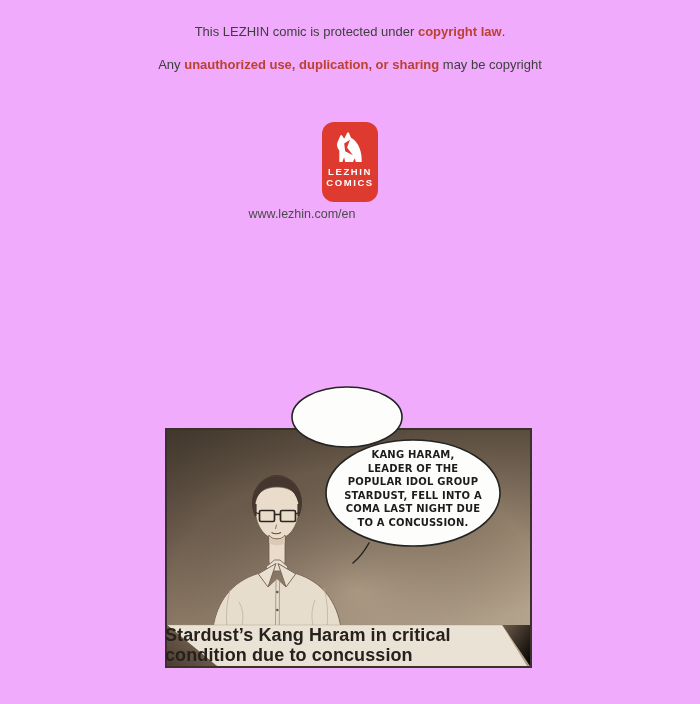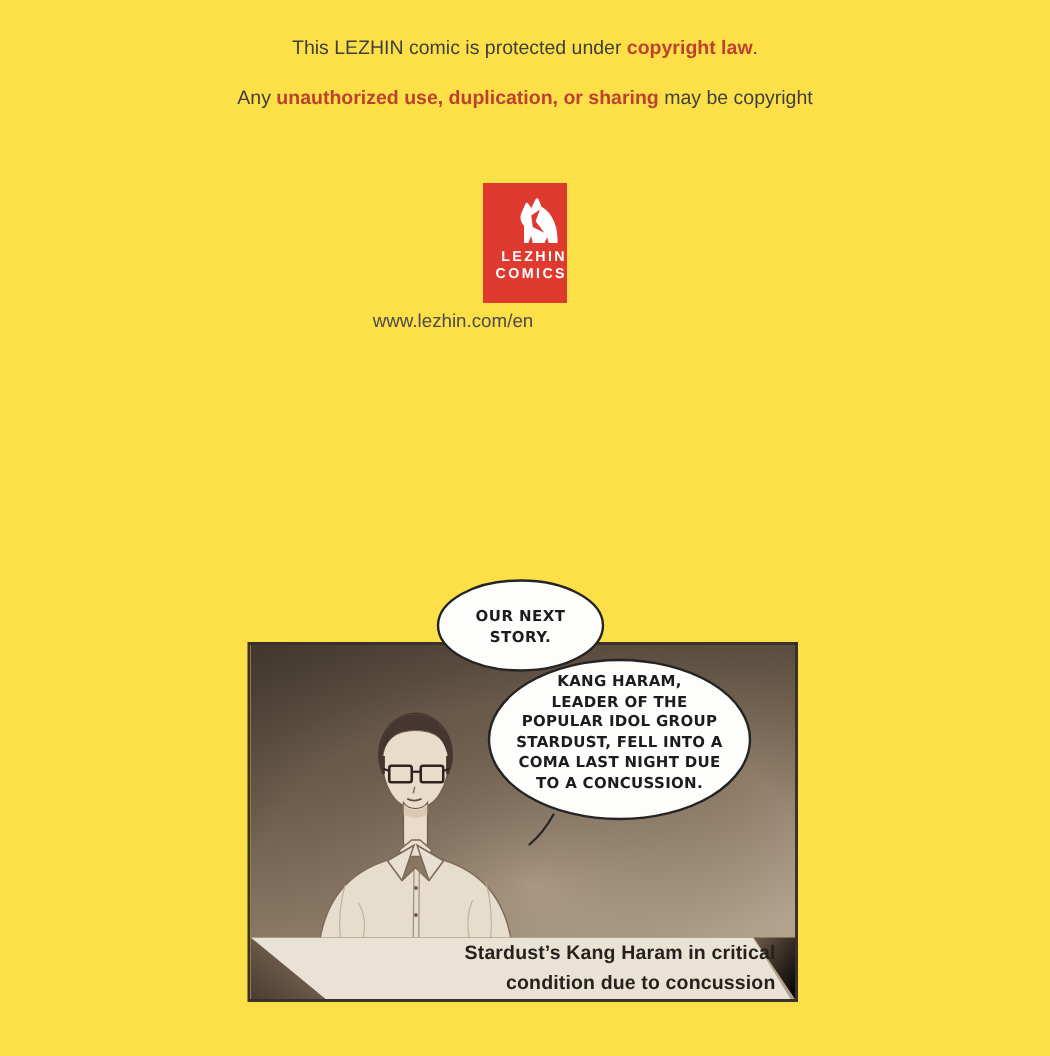--- a/index.html
+++ b/index.html
@@ -1,39 +1,39 @@
 <!DOCTYPE html>
 <html><head>
 <meta charset="utf-8">
 <style>
   * { margin:0; padding:0; box-sizing:border-box; }
   html,body { background:#ffffff; }
   .page {
-    position:relative; width:700px; height:704px; background:#fde047;
+    position:relative; width:700px; height:704px; background:#f0abfc;
     overflow:hidden; font-family:"Liberation Sans", sans-serif;
   }
   
   .copyright { position:absolute; top:23px; left:0; width:700px; text-align:center;
     color:#3e3e3e; font-size:13px; line-height:18px; }
   .copyright .para2 { margin-top:15px; }
   .hl { font-weight:700; }
   
   .logo { position:absolute; top:122px; left:322px; width:56px; height:80px;
-    display:flex; flex-direction:column; align-items:flex-end; }
+    display:flex; flex-direction:column; align-items:center;border-radius:12px; }
   .logo .dog { margin-top:8px; }
   .brand { color:#ffffff; font-weight:700; font-size:9.5px; letter-spacing:1.6px;
     line-height:11px; text-align:center; margin-top:3px; }
   .logo-url { position:absolute; top:207px; left:0; width:604px; text-align:center;
     color:#4b4b4b; font-size:12.5px; }
   
   .panel { position:absolute; left:165px; top:428px; width:367px; height:240px;
     border:2px solid #39312a; overflow:hidden; }
   .panel svg.art { display:block; width:100%; height:100%; }
   .banner-text { position:absolute; left:165px; top:625px; width:352px;
-    text-align:right; font-weight:700; font-size:13px; line-height:20px;
+    text-align:left; font-weight:700; font-size:18px; line-height:20px;
     color:#26211c; white-space:pre-line; letter-spacing:0.1px; }
   
   .bubbles { position:absolute; left:290px; top:386px; width:215px; height:182px; }
   .speech { position:absolute; text-align:center; color:#1c1c1c;
     font-family:"DejaVu Sans", sans-serif; font-weight:700; white-space:pre-line; }
   .speech-small { left:297px; top:405px; width:100px; font-size:10px; line-height:13.5px; letter-spacing:0.3px; }
   .speech-large { left:323px; top:448px; width:180px; font-size:10px; line-height:13.5px; letter-spacing:0.2px; }
 </style>
 </head>
 <body>
@@ -138,22 +138,20 @@
   </div>
 
   <div class="banner-text">Stardust’s Kang Haram in critical
 condition due to concussion</div>
 
   <svg class="bubbles" viewBox="0 0 215 182">
     <ellipse cx="123" cy="107" rx="87" ry="53" fill="#fdfdfb" stroke="#242424" stroke-width="1.6"></ellipse>
     <path d="M79,157 C74,166 69,172 63,177" fill="none" stroke="#242424" stroke-width="1.5" stroke-linecap="round"></path>
     <ellipse cx="57" cy="31" rx="55" ry="30" fill="#fdfdfb" stroke="#242424" stroke-width="1.6"></ellipse>
   </svg>
-  <div class="speech speech-small">OUR NEXT
-STORY.</div>
   <div class="speech speech-large">KANG HARAM,
 LEADER OF THE
 POPULAR IDOL GROUP
 STARDUST, FELL INTO A
 COMA LAST NIGHT DUE
 TO A CONCUSSION.</div>
 
 </div>
 
 </body></html>

